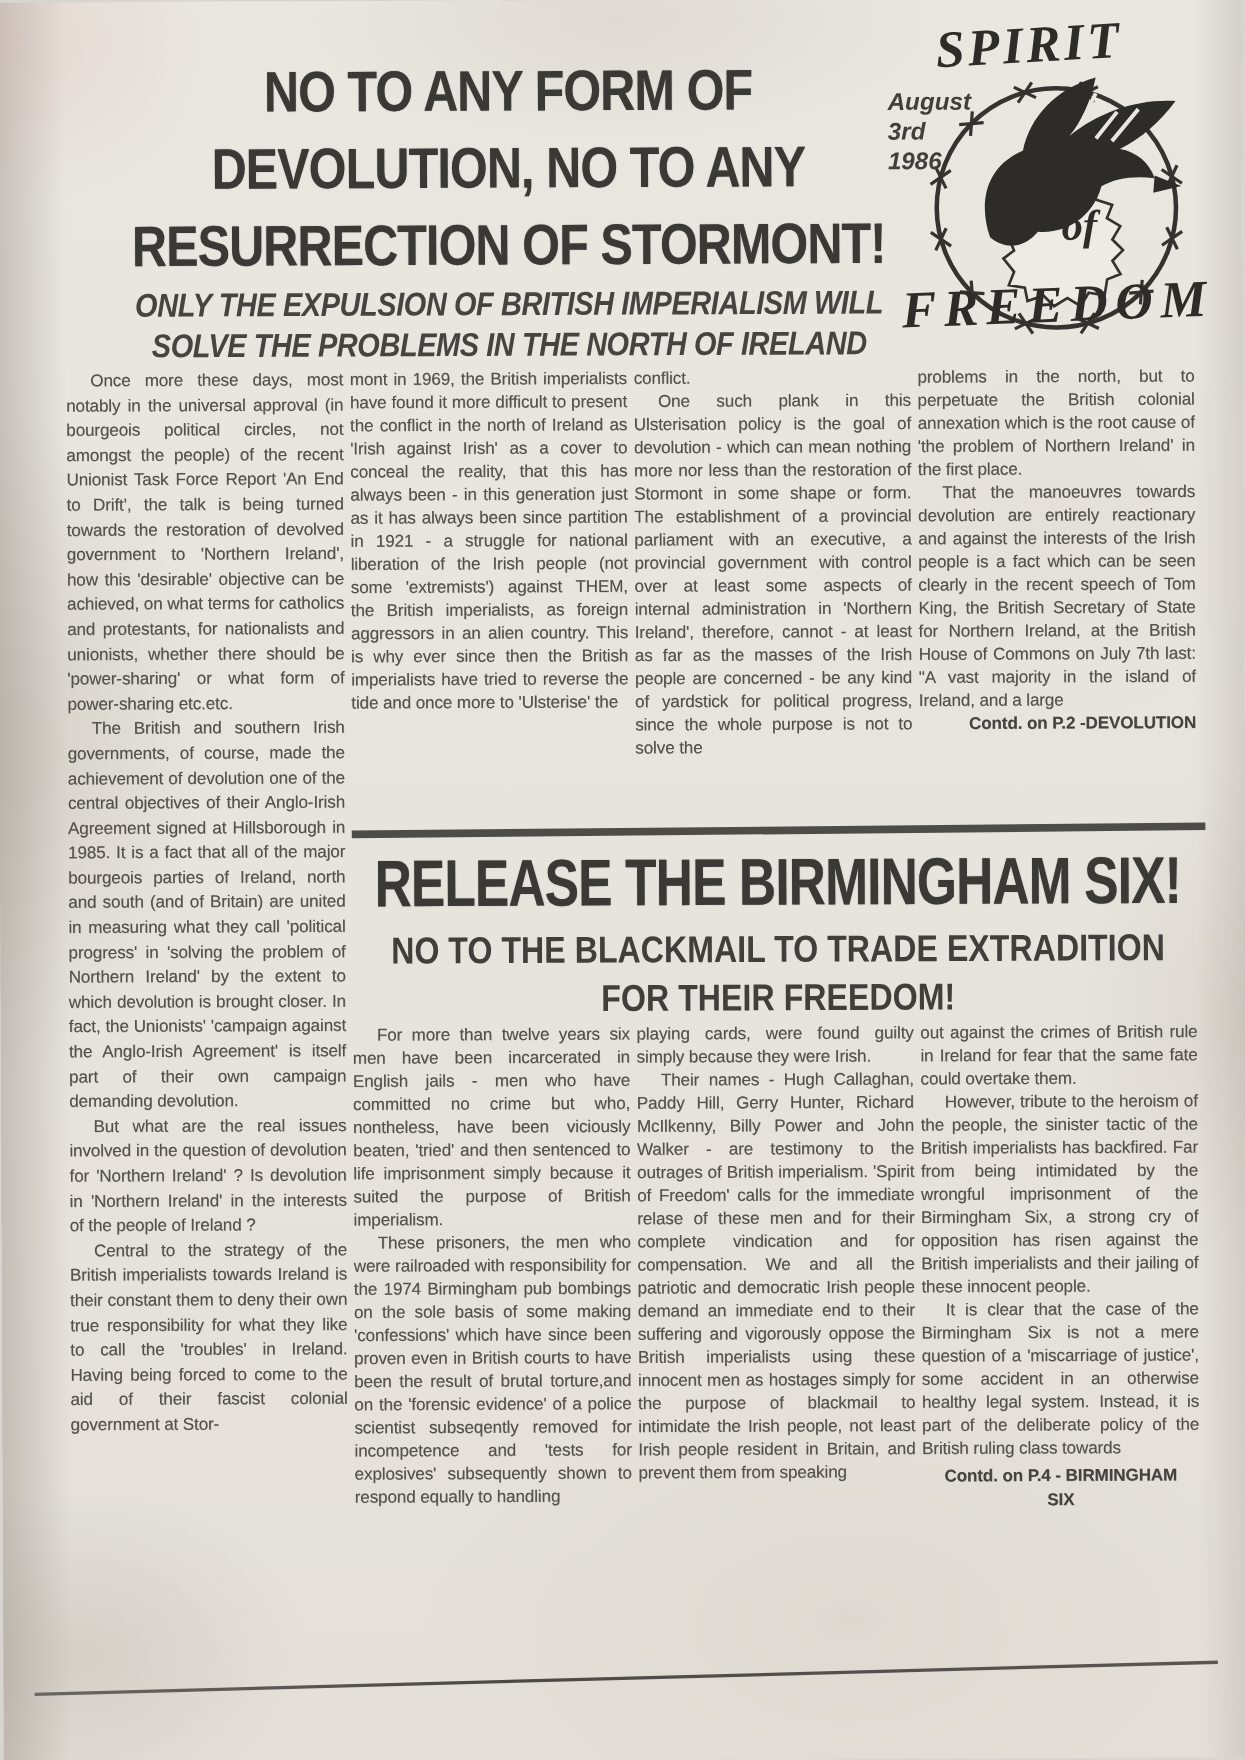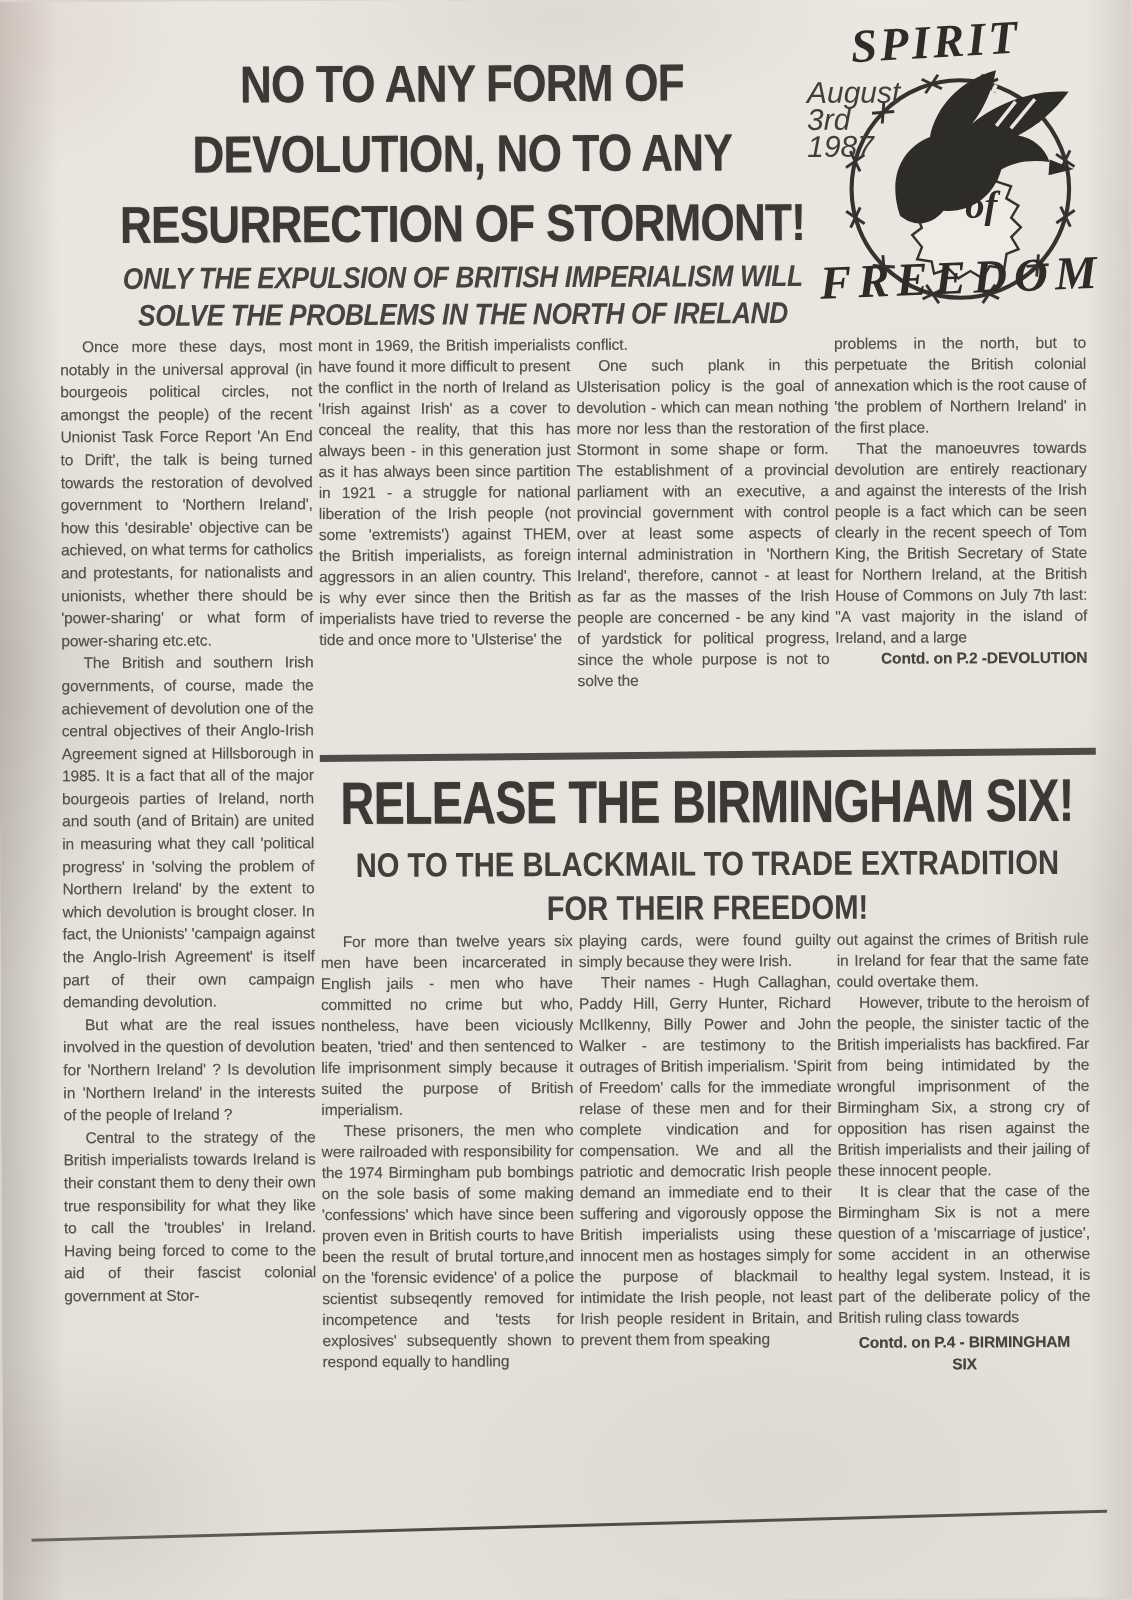--- a/index.html
+++ b/index.html
@@ -24,21 +24,21 @@
   
   .headline{position:absolute;left:-35px;top:48px;width:1000px;text-align:center;font-weight:bold;color:#3b3936;font-size:52px;line-height:70px;letter-spacing:-1px;transform:scaleX(0.85);text-shadow:0 0 1px rgba(59,57,54,.6);}
   .headline span{display:block;}
   .subhead{position:absolute;left:15px;top:258px;width:900px;text-align:center;font-weight:bold;font-style:italic;color:#464441;font-size:30px;line-height:37px;letter-spacing:-0.5px;transform:scaleX(0.88);}
   .subhead span{display:block;}
 
   
   .masthead{position:absolute;left:796px;top:8px;width:336px;height:310px;}
   .logo-spirit{position:absolute;left:58px;top:8px;font-family:"Liberation Serif",serif;font-weight:bold;font-style:italic;font-size:47px;letter-spacing:3px;color:#2e2c29;transform:rotate(-3deg);}
   .logo-freedom{position:absolute;left:6px;top:244px;width:324px;text-align:center;font-family:"Liberation Serif",serif;font-weight:bold;font-style:italic;font-size:47px;letter-spacing:7px;color:#2e2c29;transform:rotate(-2deg);white-space:nowrap;}
-  .date-block{position:absolute;left:14px;top:72px;font-weight:normal;font-style:italic;font-size:30px;line-height:27px;color:#413f3c;}
+  .date-block{position:absolute;left:14px;top:72px;font-weight:bold;font-style:italic;font-size:22px;line-height:27px;color:#413f3c;}
   .logo-art{position:absolute;left:22px;top:28px;}
 
   
   .col{position:absolute;width:252px;font-size:15.5px;line-height:21px;letter-spacing:-0.1px;color:#53514d;text-align:justify;text-shadow:0.3px 0.3px 0.5px rgba(95,92,88,.5);}
   .col p{margin:0;text-indent:22px;}
   .col p.noindent{text-indent:0;}
   .col1{left:62px;top:334px;line-height:22.6px;}
   .col2{left:320px;top:334px;}
   .col3{left:578px;top:334px;}
   .col4{left:836px;top:334px;}
@@ -96,21 +96,21 @@
           <path d="M70,150 C60,120 70,95 95,85 C100,60 120,38 150,30 C146,48 140,62 130,74 C152,56 182,46 210,48 C198,64 184,76 168,84 C180,86 190,94 194,106 C178,104 164,106 154,112 C148,134 128,148 106,146 C96,158 82,160 70,150 Z" fill="#2e2c29"></path>
           <path d="M150,42 L138,66 M166,56 L150,76 M182,54 L162,78" stroke="#e9e6e0" stroke-width="3" fill="none"></path>
           <path d="M194,104 L214,112 L193,117 Z" fill="#2e2c29"></path>
           <text x="124" y="152" font-size="32" font-style="italic" font-weight="bold" fill="#2f2d2a" style="font-family:'Liberation Serif',serif;">of</text>
         </svg>
       </div>
       <div class="logo-spirit">SPIRIT</div>
       <div class="date-block">
         <div>August</div>
         <div>3rd</div>
-        <div>1987</div>
+        <div>1986</div>
       </div>
       <div class="logo-freedom">FREEDOM</div>
     </div>
 
     <div class="headline">
       <span>NO TO ANY FORM OF</span>
       <span>DEVOLUTION, NO TO ANY</span>
       <span>RESURRECTION OF STORMONT!</span>
     </div>
     <div class="subhead">

